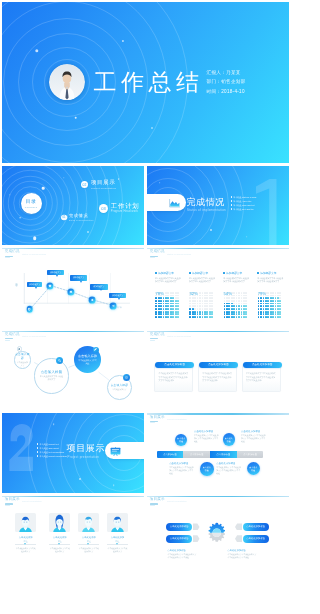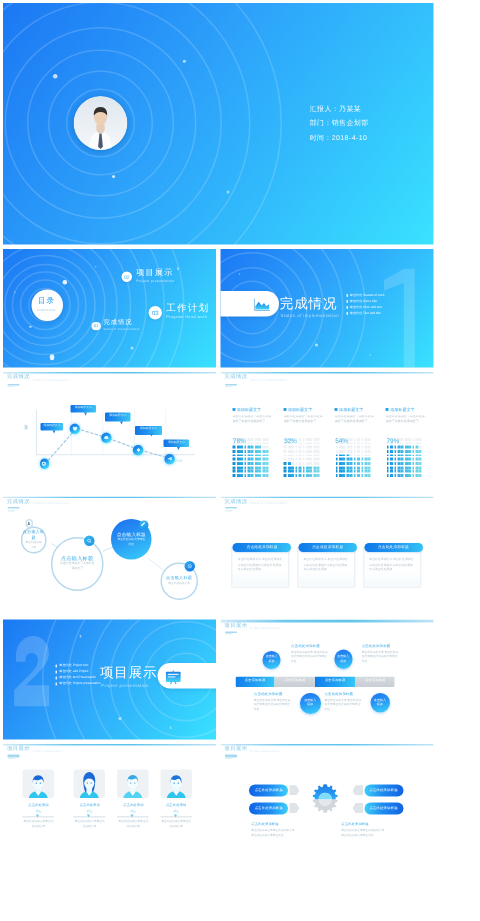--- a/index.html
+++ b/index.html
@@ -159,20 +159,21 @@
       </defs>
       <circle cx="18" cy="18" r="18" fill="url(#photobg)"></circle>
       <path d="M10.5 36 C10.5 26.5 14 23.5 18 23.5 C22 23.5 25.5 26.5 25.5 36 Z" fill="#fbfcfd"></path>
       <path d="M15.2 22.6 L18 27 L20.8 22.6 L20.8 19 L15.2 19 Z" fill="#e7cdb6"></path>
       <ellipse cx="18" cy="14.4" rx="4.3" ry="5.2" fill="#eccfb4"></ellipse>
       <path d="M13.6 13.2 C13.2 9.4 15 7.4 18 7.4 C21 7.4 22.8 9.4 22.4 13.2 C21.6 11.4 20.2 10.6 18 10.6 C15.8 10.6 14.4 11.4 13.6 13.2 Z" fill="#33302e"></path>
       <path d="M17.2 23.2 L18 25.4 L18.8 23.2 L18 22.6 Z" fill="#cdd6e2"></path>
       <path d="M17.3 25.2 L18.7 25.2 L19.6 33.8 L18 35.4 L16.4 33.8 Z" fill="#4b5a74"></path>
     </svg>
   </div>
+  <div class="cov-title" style="left:92px;top:68px;font-size:23px;letter-spacing:4.5px;line-height:25px">工作总结</div>
   <div class="cov-meta" style="left:205px;top:66px">
     <div>汇报人：乃某某</div>
     <div>部门：销售企划部</div>
     <div>时间：2018-4-10</div>
   </div>
 </div>
 
 <div class="slide half bg1">
   <div class="rings">
     <div class="rg" style="left:28.8px;top:37.8px;width:22.4px;height:22.4px"></div>

